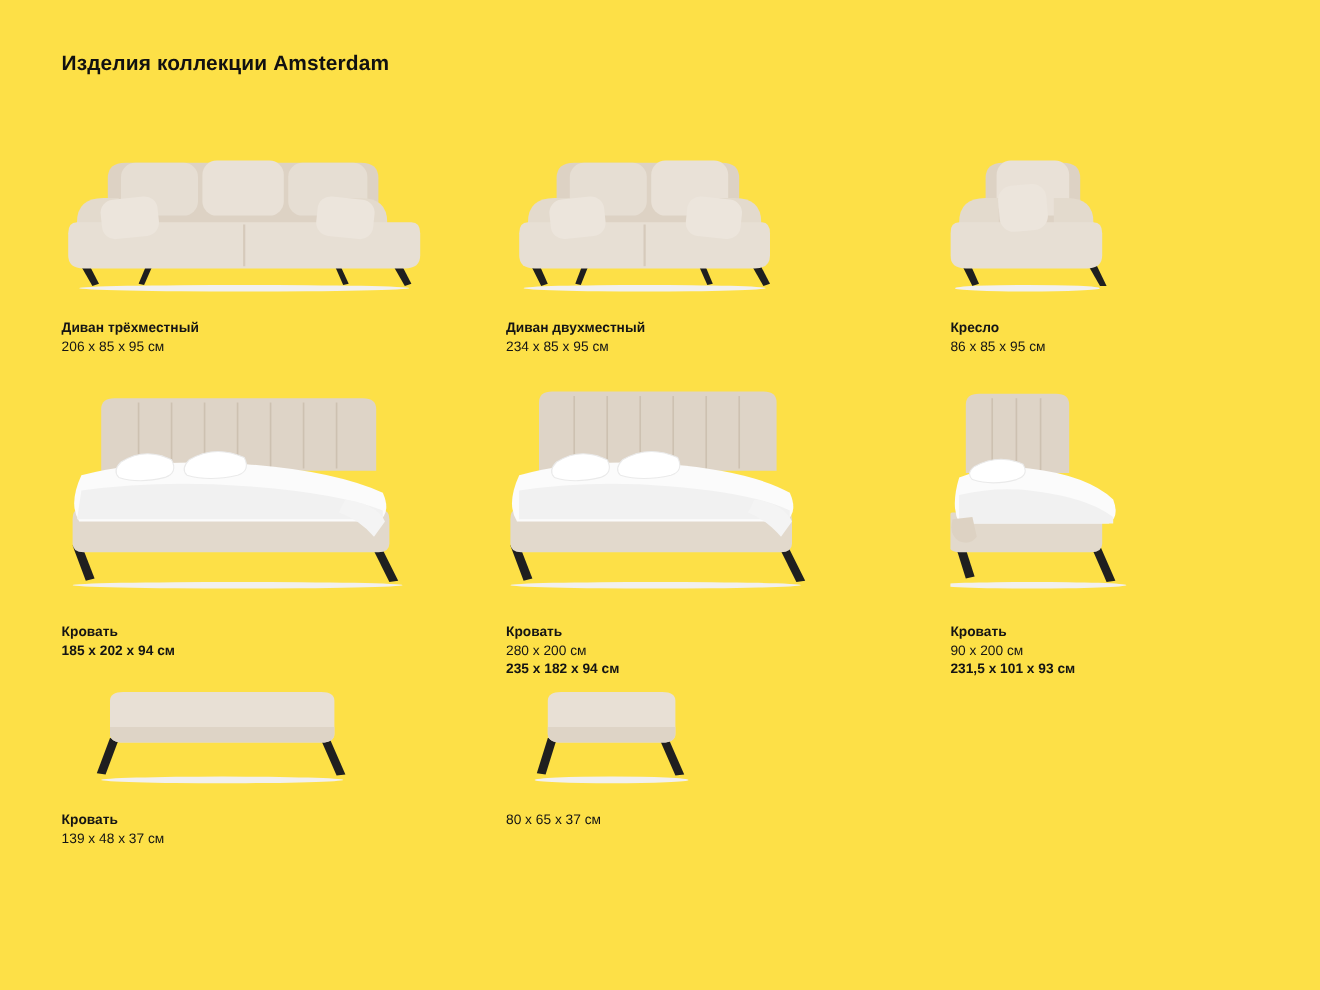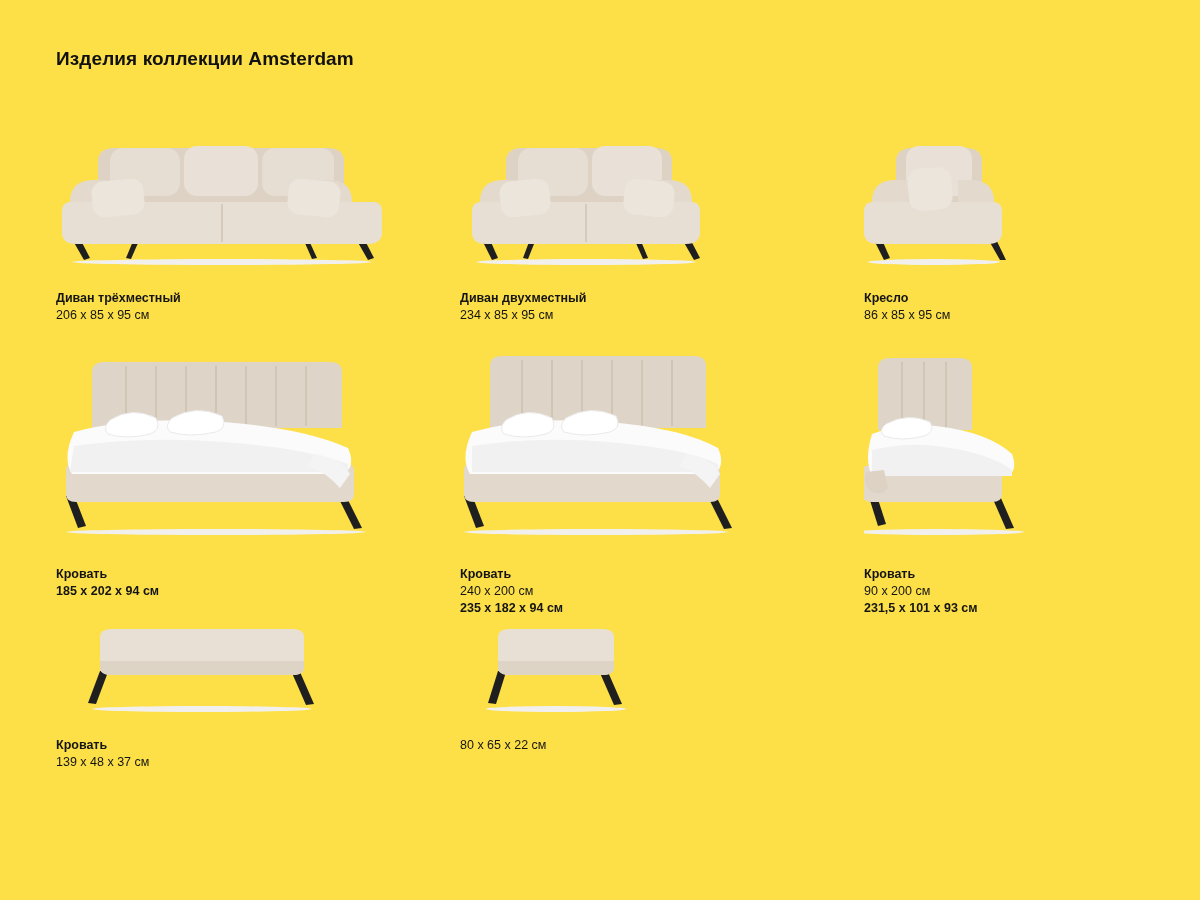--- a/index.html
+++ b/index.html
@@ -219,21 +219,21 @@
             <path d="M12 86 q56 -16 136 -10 q74 6 110 26 q8 18 -4 26 h-244 q-10 -16 2 -42 z" fill="#fbfbfb"></path>
             <path d="M12 100 q64 -10 136 -4 q76 6 110 22 l0 8 h-246 z" fill="#f1f1f1"></path>
             <path d="M46 74 q22 -14 46 -2 q6 12 -6 16 q-24 6 -42 0 q-6 -6 2 -14 z" fill="#ffffff" stroke="#eaeaea"></path>
             <path d="M106 72 q24 -14 50 -2 q6 12 -6 16 q-26 6 -46 0 q-6 -6 2 -14 z" fill="#ffffff" stroke="#eaeaea"></path>
             <path d="M226 108 q26 4 34 20 l-10 14 q-14 -16 -30 -22 z" fill="#f4f4f4"></path>
             <ellipse cx="136" cy="186" rx="132" ry="3" fill="#f2f0ee"></ellipse>
           </svg>
         </div>
         <div class="caption">
           <div class="name">Кровать</div>
-          <div class="dim">240 x 200 см</div>
+          <div class="dim">280 x 200 см</div>
           <div class="dim2">235 x 182 x 94 см</div>
         </div>
       </div>
 
       <div class="cell">
         <div class="figure">
           <svg width="348" height="210" viewBox="0 0 348 210">
             <path d="M4 148 L14 180 L22 178 L12 147 Z" fill="#1f1f1f"></path>
             <path d="M136 150 L150 182 L142 183 L128 151 Z" fill="#1f1f1f"></path>
             <path d="M14 22 q0 -10 12 -10 h70 q12 0 12 10 v62 h-94 z" fill="#ded4c7"></path>
@@ -280,21 +280,21 @@
         <div class="figure">
           <svg width="348" height="110" viewBox="0 0 348 110">
             <path d="M38 54 L28 86 L36 87 L46 55 Z" fill="#1f1f1f"></path>
             <path d="M148 55 L162 87 L154 88 L140 56 Z" fill="#1f1f1f"></path>
             <path d="M38 20 q0 -8 12 -8 h92 q12 0 12 8 v30 q0 8 -12 8 h-92 q-12 0 -12 -8 z" fill="#e8e0d5"></path>
             <path d="M38 44 h116 v6 q0 8 -12 8 h-92 q-12 0 -12 -8 z" fill="#ded4c6"></path>
             <ellipse cx="96" cy="92" rx="70" ry="3" fill="#f2f0ee"></ellipse>
           </svg>
         </div>
         <div class="caption">
-          <div class="dim">80 x 65 x 22 см</div>
+          <div class="dim">80 x 65 x 37 см</div>
         </div>
       </div>
 
       <div class="cell empty"></div>
     </div>
 
   </div>
 </div>
 
 </body></html>

